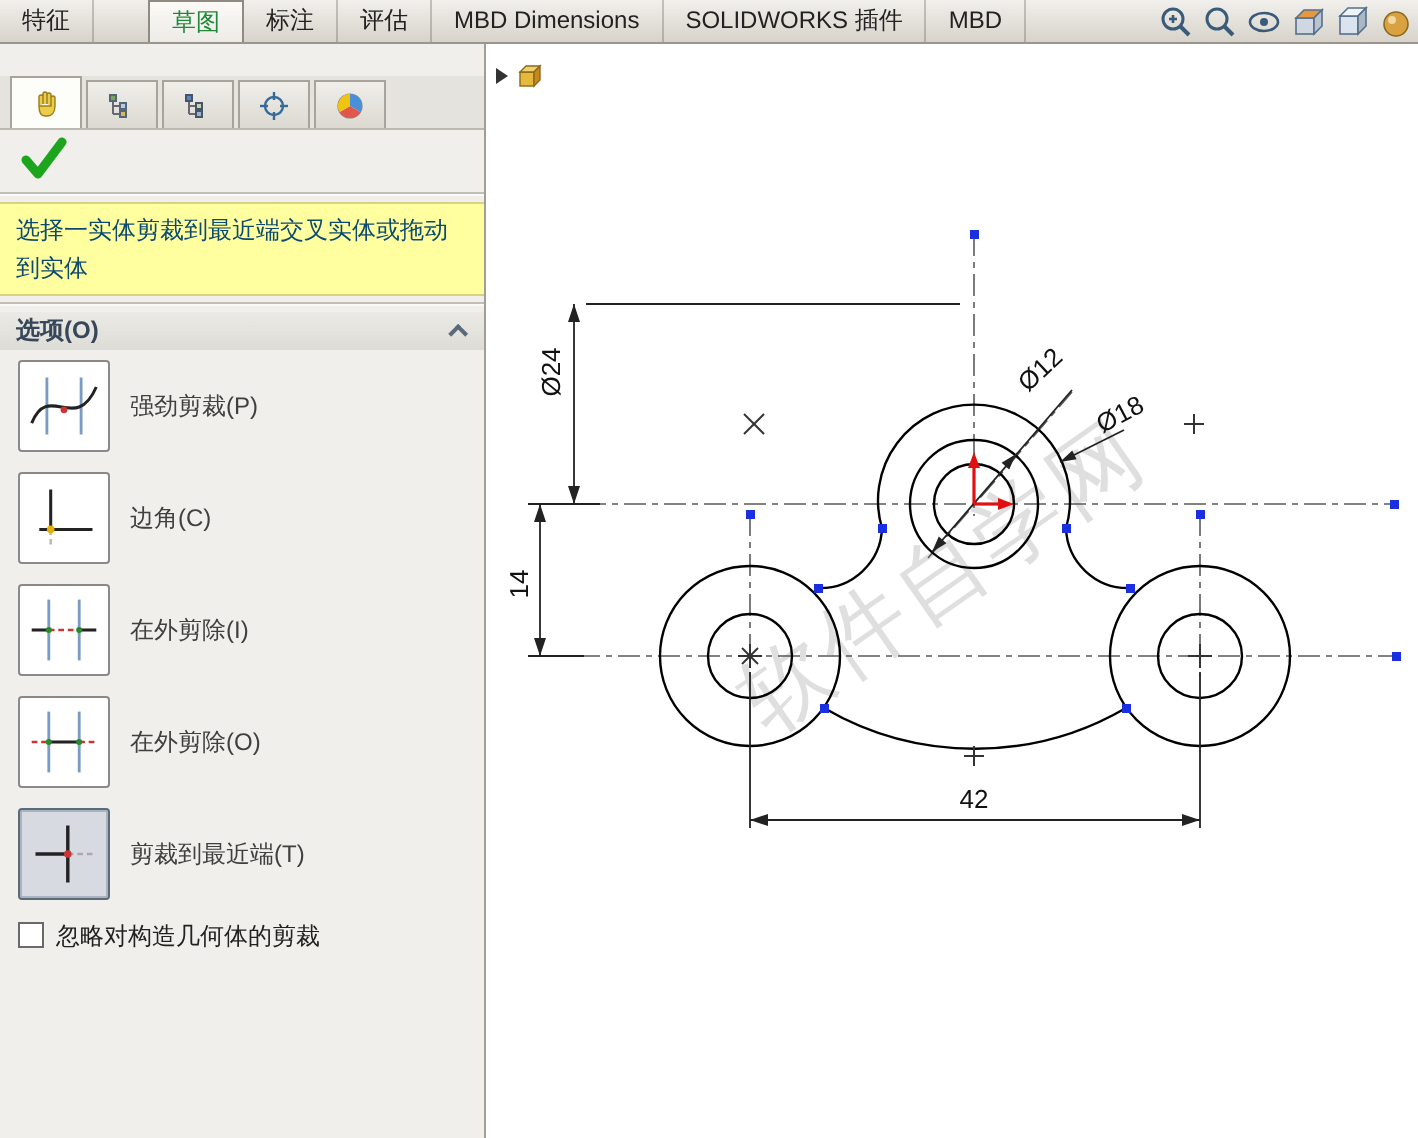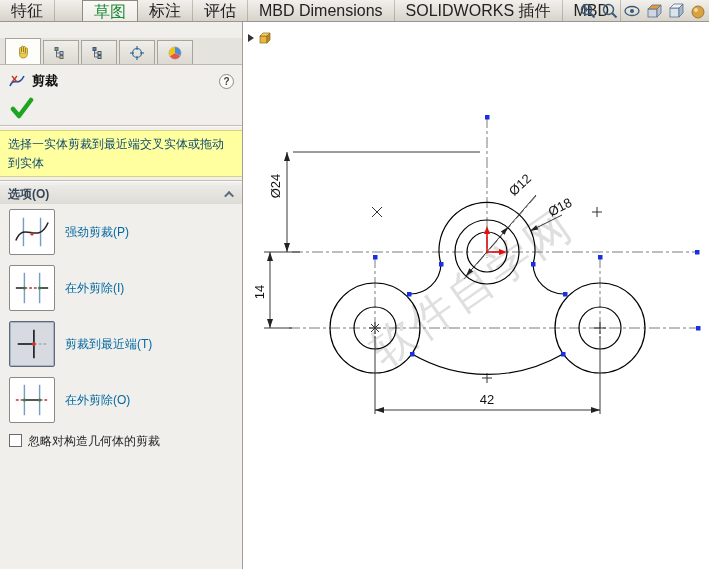--- a/index.html
+++ b/index.html
@@ -4,21 +4,21 @@
 <style>
   * { margin:0; padding:0; box-sizing:border-box; }
   body { font-family:"Liberation Sans","DejaVu Sans",sans-serif; background:#888; }
   .app { position:relative; width:709px; height:569px; background:#fff; overflow:hidden;
          font-size:12px; color:#222; }
 
   
   .tabbar { position:absolute; top:0; left:0; width:709px; height:22px;
             background:linear-gradient(#f2f0ec,#d7d3cb); border-bottom:1px solid #9a968e;
             display:flex; align-items:stretch; }
-  .tab { padding:0 11px; line-height:21px; font-size:16px; color:#222;
+  .tab { padding:0 11px; line-height:21px; font-size:12px; color:#222;
          border-right:1px solid rgba(110,105,95,.35); cursor:default; white-space:nowrap; }
   .tab.active { background:linear-gradient(#fbfaf7,#ecebe6); border:1px solid #8f8b83;
                 border-bottom:none; color:#1f8a3a;margin-left:27px; }
   .tab-right-icons { position:absolute; right:2px; top:0; height:22px; display:flex;
                      align-items:center; gap:3px; }
   .tbi { width:19px; height:19px; display:flex; align-items:center; justify-content:center; }
 
   
   .panel { position:absolute; top:22px; left:0; width:243px; height:547px;
            background:#f0efeb; border-right:1px solid #a29e96; overflow:hidden; }
@@ -38,21 +38,21 @@
   .sec-hdr { height:19px; display:flex; align-items:center; padding:0 8px;
              font-weight:bold; color:#37475a; background:linear-gradient(#eceae6,#dedcd6); }
   .chev { margin-left:auto; width:7px; height:7px; border-left:2px solid #5a6a78;
           border-top:2px solid #5a6a78; transform:rotate(45deg) translateY(2px); }
   .msg-box { background:#ffffa0; border-top:1px solid #d8d37e; border-bottom:1px solid #d8d37e;
              padding:4px 8px; line-height:1.55; color:#0c4a6e; }
   .opt-row { display:flex; align-items:center; gap:10px; padding:5px 0 5px 9px; height:56px; }
   .opt-btn { width:46px; height:46px; background:#fff; border:1px solid #8a8a8a; border-radius:2px;
              display:flex; align-items:center; justify-content:center; padding:0; cursor:default; }
   .opt-btn.sel { background:#d7dbe1; border:1px solid #5a6b7a; box-shadow:inset 0 0 0 1px #aab4c0; }
-  .opt-label { color:#0369a1; }
+  .opt-label { color:#404040; }
   .chk-row { display:flex; gap:6px; padding:5px 8px 0 9px; line-height:1.35; }
   .chk-box { width:13px; height:13px; border:1px solid #6a6a6a; background:#fff; flex:0 0 auto;
              margin-top:1px; }
 
   
   .canvas { position:absolute; top:22px; left:244px; width:465px; height:547px; background:#fff; }
   .tree-item { position:absolute; top:9px; left:4px; display:flex; align-items:center; gap:4px;
                z-index:5; color:#111; }
   .expand-tri { width:0; height:0; border-left:6px solid #333; border-top:4px solid transparent;
                 border-bottom:4px solid transparent; }
@@ -164,29 +164,20 @@
       <div class="pm-tab">
         <svg width="16" height="16" viewBox="0 0 16 16">
             <circle cx="8" cy="8" r="6" fill="#fff" stroke="#888" stroke-width="0.6"></circle>
             <path d="M8 2 A6 6 0 0 1 13.2 11 L8 8 Z" fill="#4a90d9"></path>
             <path d="M13.2 11 A6 6 0 0 1 2.8 11 L8 8 Z" fill="#e2574c"></path>
             <path d="M2.8 11 A6 6 0 0 1 8 2 L8 8 Z" fill="#f1c40f"></path>
           </svg>
       </div>
     </div>
 
-    <div class="pm-title">
-      <svg width="18" height="18" viewBox="0 0 18 18">
-          <path d="M2 14 C6 4 10 16 16 4" stroke="#1c4fa0" stroke-width="1.6" fill="none"></path>
-          <line x1="4" y1="4" x2="9" y2="10" stroke="#c0392b" stroke-width="1.3"></line>
-          <line x1="9" y1="4" x2="4" y2="10" stroke="#c0392b" stroke-width="1.3"></line>
-        </svg>
-      <span class="t">剪裁</span>
-      <span class="help-circle">?</span>
-    </div>
 
     <div class="pm-ok">
       <svg width="24" height="22" viewBox="0 0 24 22">
           <path d="M3 12 L9 19 L21 3" stroke="#1ea51e" stroke-width="4.5" fill="none" stroke-linecap="round" stroke-linejoin="round"></path>
         </svg>
     </div>
 
     <div class="divider"></div>
 
     <div class="msg-box">选择一实体剪裁到最近端交叉实体或拖动到实体</div>
@@ -203,61 +194,72 @@
         <svg width="38" height="38" viewBox="0 0 40 40">
             <line x1="11" y1="5" x2="11" y2="35" stroke="#7a9cc4" stroke-width="1.5"></line>
             <line x1="29" y1="5" x2="29" y2="35" stroke="#7a9cc4" stroke-width="1.5"></line>
             <path d="M3 29 C 12 7, 26 35, 37 10" stroke="#222" stroke-width="1.6" fill="none"></path>
             <circle cx="20" cy="22" r="1.8" fill="#cc3333"></circle>
           </svg>
       </button>
       <span class="opt-label">强劲剪裁(P)</span>
     </div>
 
+    <div class="opt-row">
+      <button class="opt-btn">
+        <svg width="38" height="38" viewBox="0 0 40 40">
+            <line x1="13" y1="5" x2="13" y2="26" stroke="#222" stroke-width="1.6"></line>
+            <line x1="7" y1="26" x2="35" y2="26" stroke="#222" stroke-width="1.6"></line>
+            <line x1="13" y1="26" x2="13" y2="36" stroke="#bbb" stroke-width="1.4" stroke-dasharray="3 2"></line>
+            <circle cx="13" cy="26" r="2" fill="#e2b007"></circle>
+          </svg>
+      </button>
+      <span class="opt-label">边角(C)</span>
+    </div>
 
     <div class="opt-row">
       <button class="opt-btn">
         <svg width="38" height="38" viewBox="0 0 40 40">
             <line x1="12" y1="4" x2="12" y2="36" stroke="#7a9cc4" stroke-width="1.5"></line>
             <line x1="28" y1="4" x2="28" y2="36" stroke="#7a9cc4" stroke-width="1.5"></line>
             <line x1="3" y1="20" x2="12" y2="20" stroke="#222" stroke-width="1.6"></line>
             <line x1="28" y1="20" x2="37" y2="20" stroke="#222" stroke-width="1.6"></line>
             <line x1="12" y1="20" x2="28" y2="20" stroke="#cc3333" stroke-width="1.4" stroke-dasharray="3 2"></line>
             <circle cx="12" cy="20" r="1.6" fill="#2a8a2a"></circle>
             <circle cx="28" cy="20" r="1.6" fill="#2a8a2a"></circle>
           </svg>
       </button>
       <span class="opt-label">在外剪除(I)</span>
     </div>
 
     <div class="opt-row">
-      <button class="opt-btn sel">
-        <svg width="38" height="38" viewBox="0 0 40 40">
-            <line x1="22" y1="5" x2="22" y2="35" stroke="#222" stroke-width="1.8"></line>
-            <line x1="5" y1="20" x2="22" y2="20" stroke="#222" stroke-width="1.8"></line>
-            <line x1="22" y1="20" x2="35" y2="20" stroke="#aaa" stroke-width="1.4" stroke-dasharray="3 2"></line>
-            <circle cx="22" cy="20" r="2" fill="#cc3333"></circle>
-          </svg>
-      </button>
-      <span class="opt-label">剪裁到最近端(T)</span>
-    </div>
-
-    <div class="opt-row">
       <button class="opt-btn">
         <svg width="38" height="38" viewBox="0 0 40 40">
             <line x1="12" y1="4" x2="12" y2="36" stroke="#7a9cc4" stroke-width="1.5"></line>
             <line x1="28" y1="4" x2="28" y2="36" stroke="#7a9cc4" stroke-width="1.5"></line>
             <line x1="12" y1="20" x2="28" y2="20" stroke="#222" stroke-width="1.6"></line>
             <line x1="3" y1="20" x2="12" y2="20" stroke="#cc3333" stroke-width="1.4" stroke-dasharray="3 2"></line>
             <line x1="28" y1="20" x2="37" y2="20" stroke="#cc3333" stroke-width="1.4" stroke-dasharray="3 2"></line>
             <circle cx="12" cy="20" r="1.6" fill="#2a8a2a"></circle>
             <circle cx="28" cy="20" r="1.6" fill="#2a8a2a"></circle>
           </svg>
       </button>
       <span class="opt-label">在外剪除(O)</span>
+    </div>
+
+    <div class="opt-row">
+      <button class="opt-btn sel">
+        <svg width="38" height="38" viewBox="0 0 40 40">
+            <line x1="22" y1="5" x2="22" y2="35" stroke="#222" stroke-width="1.8"></line>
+            <line x1="5" y1="20" x2="22" y2="20" stroke="#222" stroke-width="1.8"></line>
+            <line x1="22" y1="20" x2="35" y2="20" stroke="#aaa" stroke-width="1.4" stroke-dasharray="3 2"></line>
+            <circle cx="22" cy="20" r="2" fill="#cc3333"></circle>
+          </svg>
+      </button>
+      <span class="opt-label">剪裁到最近端(T)</span>
     </div>
 
     <div class="chk-row">
       <span class="chk-box"></span>
       <span>忽略对构造几何体的剪裁</span>
     </div>
   </div>
 
   <div class="canvas">
 

